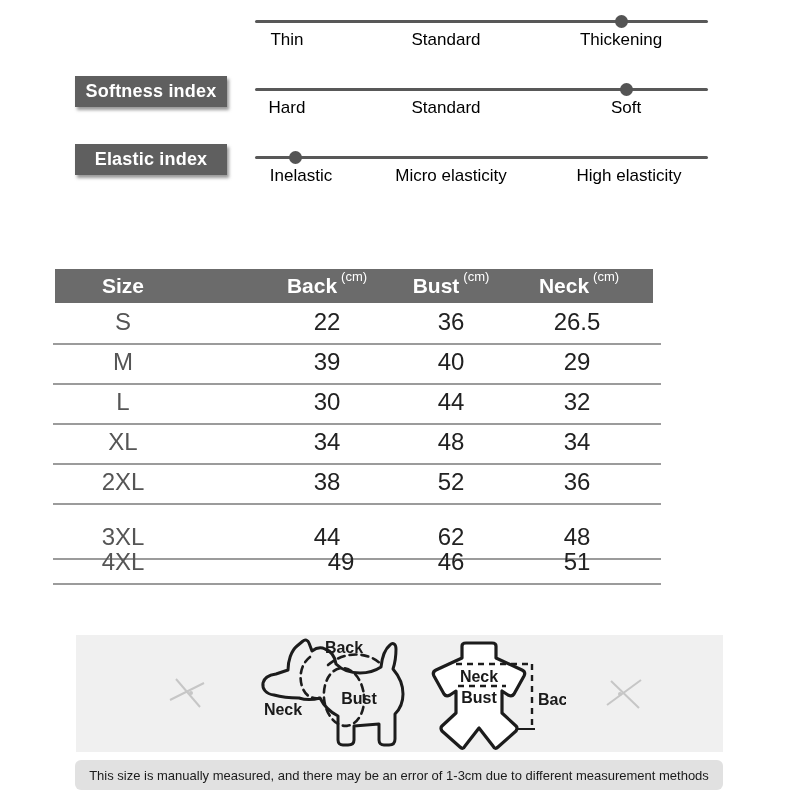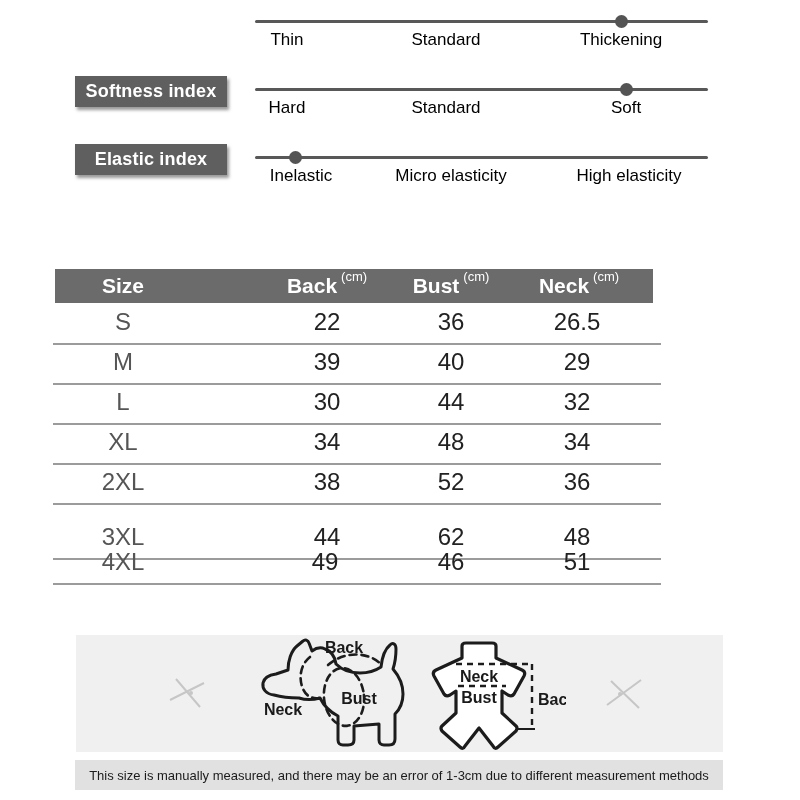--- a/index.html
+++ b/index.html
@@ -30,21 +30,21 @@
   .hcell .big{font-size:21px;font-weight:600;line-height:34px;}
   .hcell .small{font-size:13px;margin-left:4px;}
   .trow{left:53px;width:608px;height:40px;border-bottom:2px solid #9b9b9b;}
   .tcell{position:absolute;top:0;height:38px;transform:translateX(-50%);
     display:flex;align-items:center;font-size:24px;color:#222;white-space:nowrap;}
   .tcell.size{color:#555;}
 
   
   .panel{left:76px;top:635px;width:647px;height:117px;background:#f0f0f0;}
   .footer-bar{left:75px;top:760px;width:648px;height:30px;background:#e1e1e1;
-    display:flex;align-items:center;justify-content:center;}
+    display:flex;align-items:center;justify-content:center;border-radius:6px;}
   .footer-text{font-size:13px;color:#1b1b1b;white-space:nowrap;}
 
   svg text{font-family:"Liberation Sans", sans-serif;}
 </style>
 </head>
 <body>
 
 <div class="sheet">
 
   <div class="abs slider-track" style="top:20px"></div>
@@ -117,21 +117,21 @@
     <span class="tcell" style="left:524px">36</span>
   </div>
   <div class="abs trow" style="top:518px">
     <span class="tcell size" style="left:70px">3XL</span>
     <span class="tcell" style="left:274px">44</span>
     <span class="tcell" style="left:398px">62</span>
     <span class="tcell" style="left:524px">48</span>
   </div>
   <div class="abs trow" style="top:543px">
     <span class="tcell size" style="left:70px">4XL</span>
-    <span class="tcell" style="left:272px">49</span>
+    <span class="tcell" style="left:288px">49</span>
     <span class="tcell" style="left:398px">46</span>
     <span class="tcell" style="left:524px">51</span>
   </div>
 
   <div class="abs panel"></div>
 
   <svg class="abs" style="left:165px;top:672px" width="44" height="44" viewBox="0 0 44 44">
     <line x1="5" y1="28" x2="39" y2="11" stroke="#c6c6c6" stroke-width="2"></line>
     <line x1="11" y1="7" x2="35" y2="35" stroke="#c6c6c6" stroke-width="2"></line>
     <circle cx="26" cy="21" r="2" fill="#c6c6c6"></circle>

